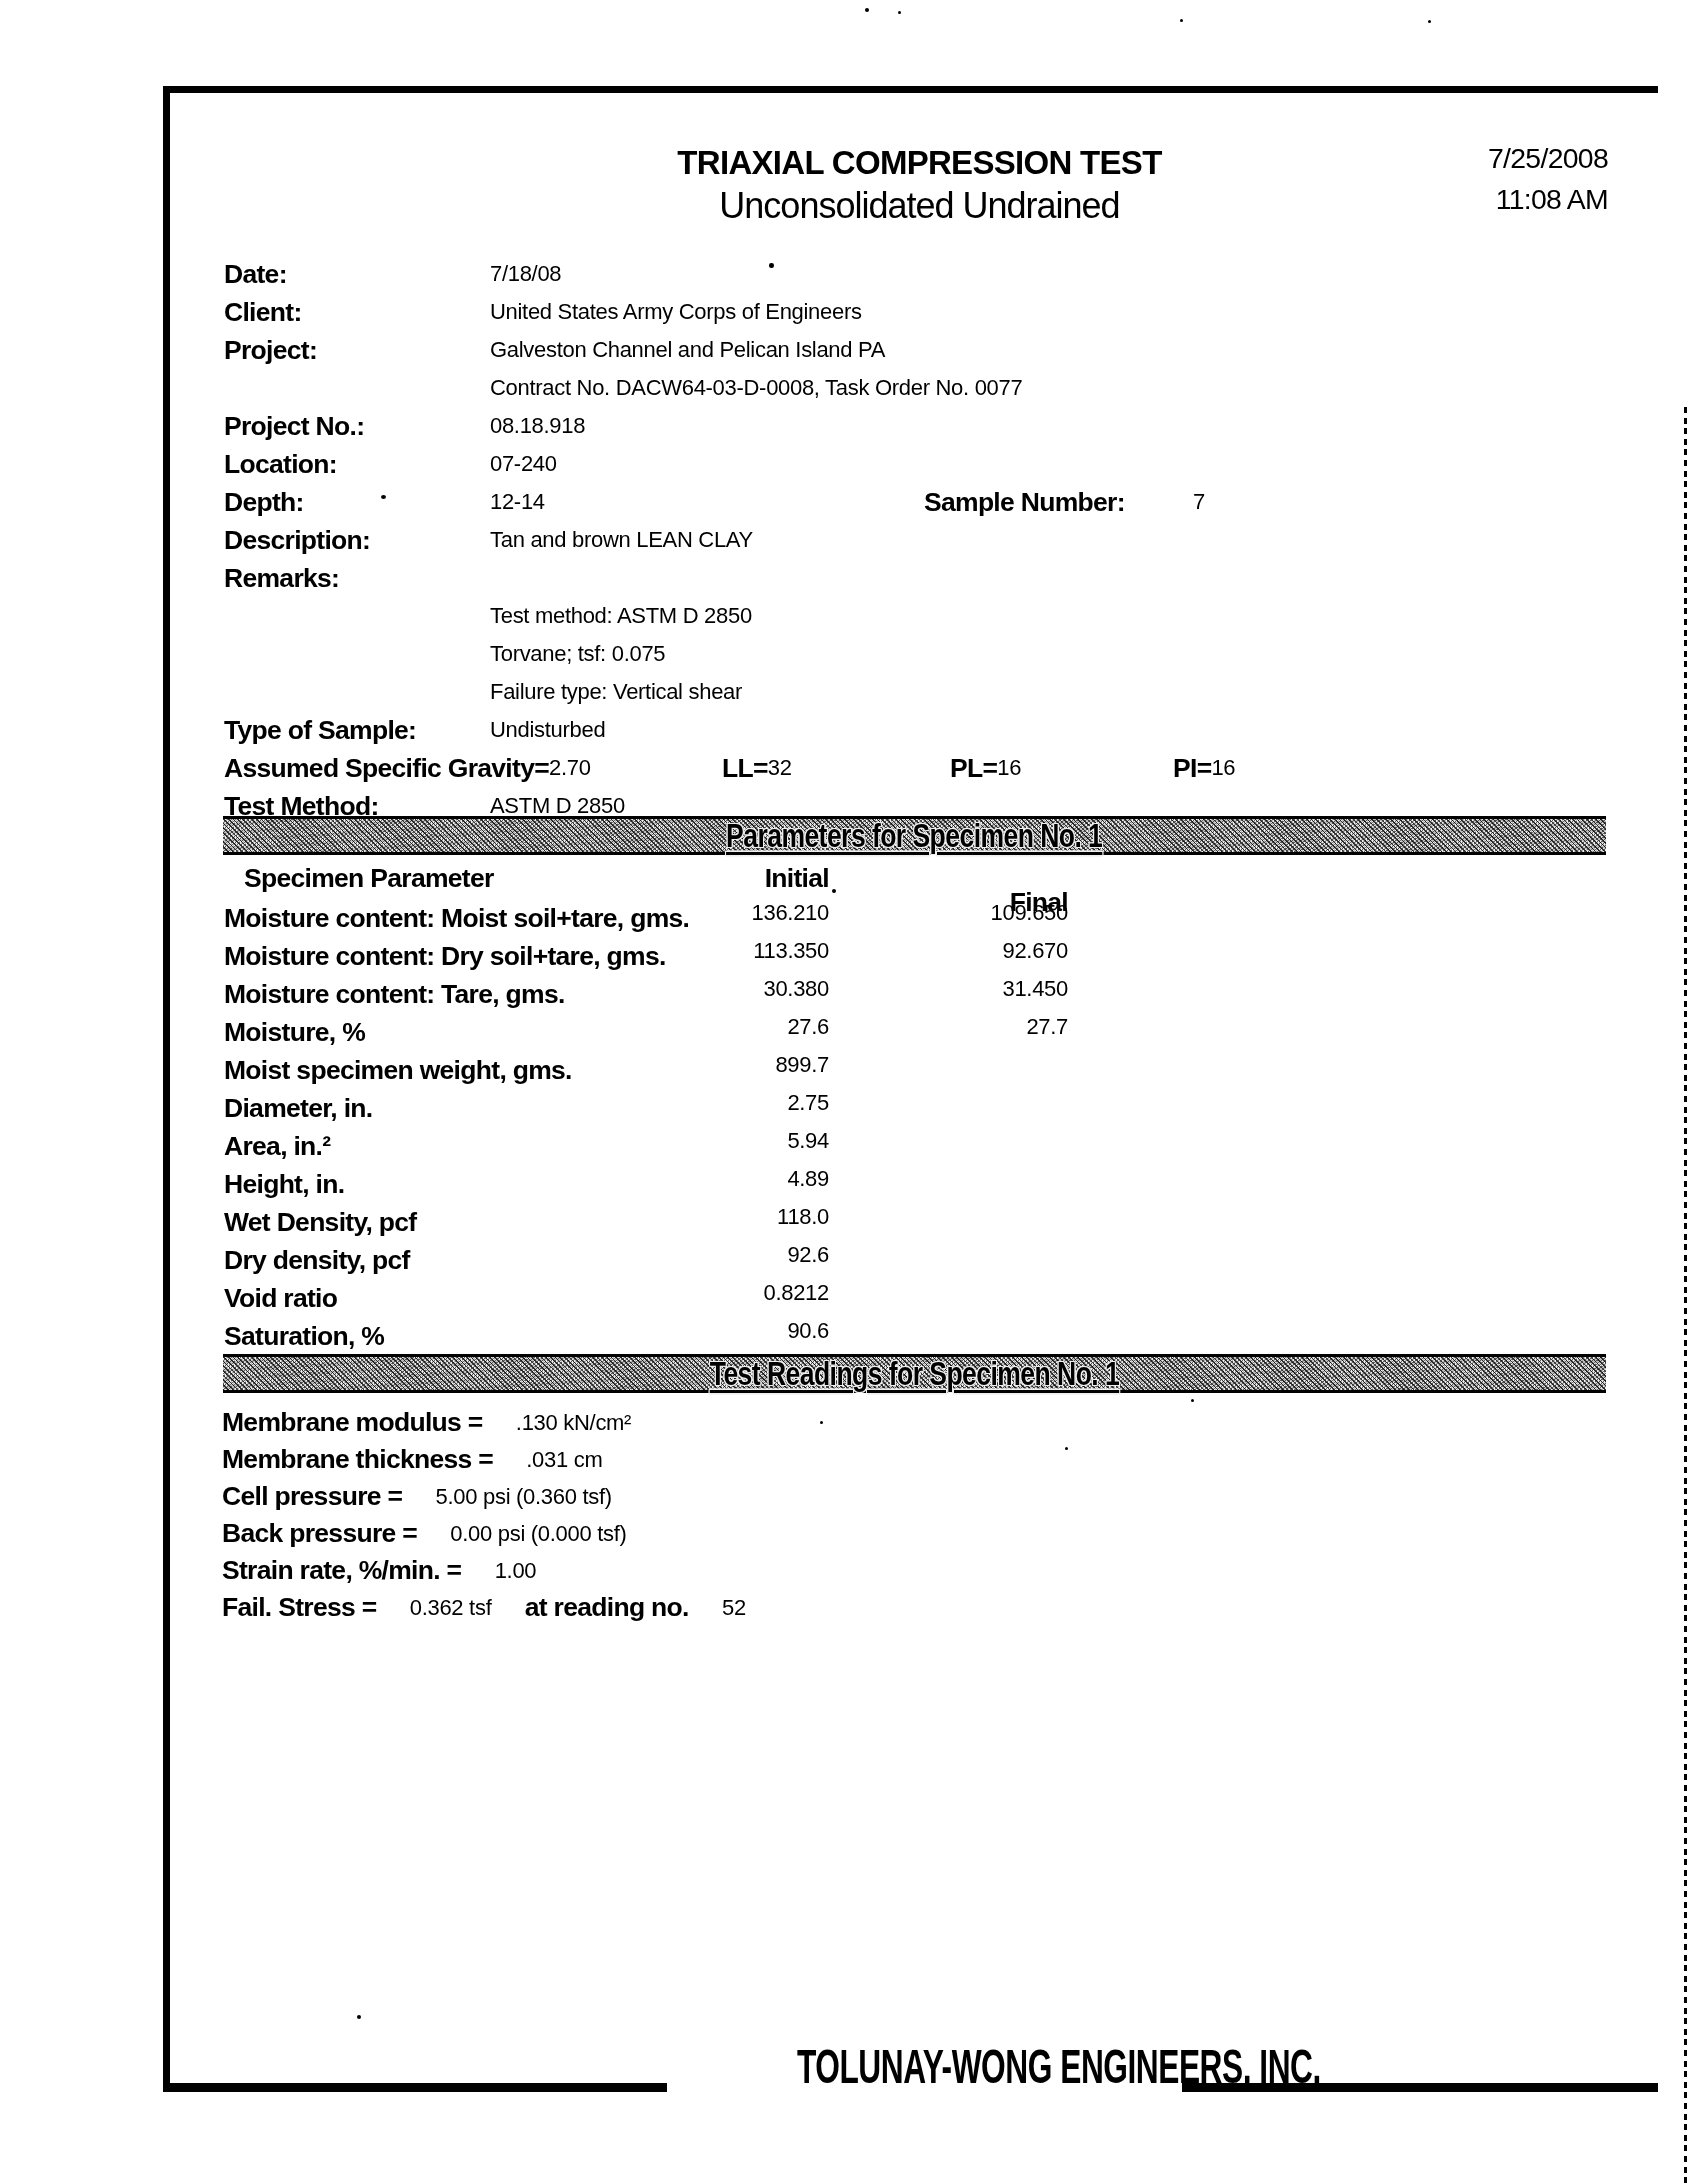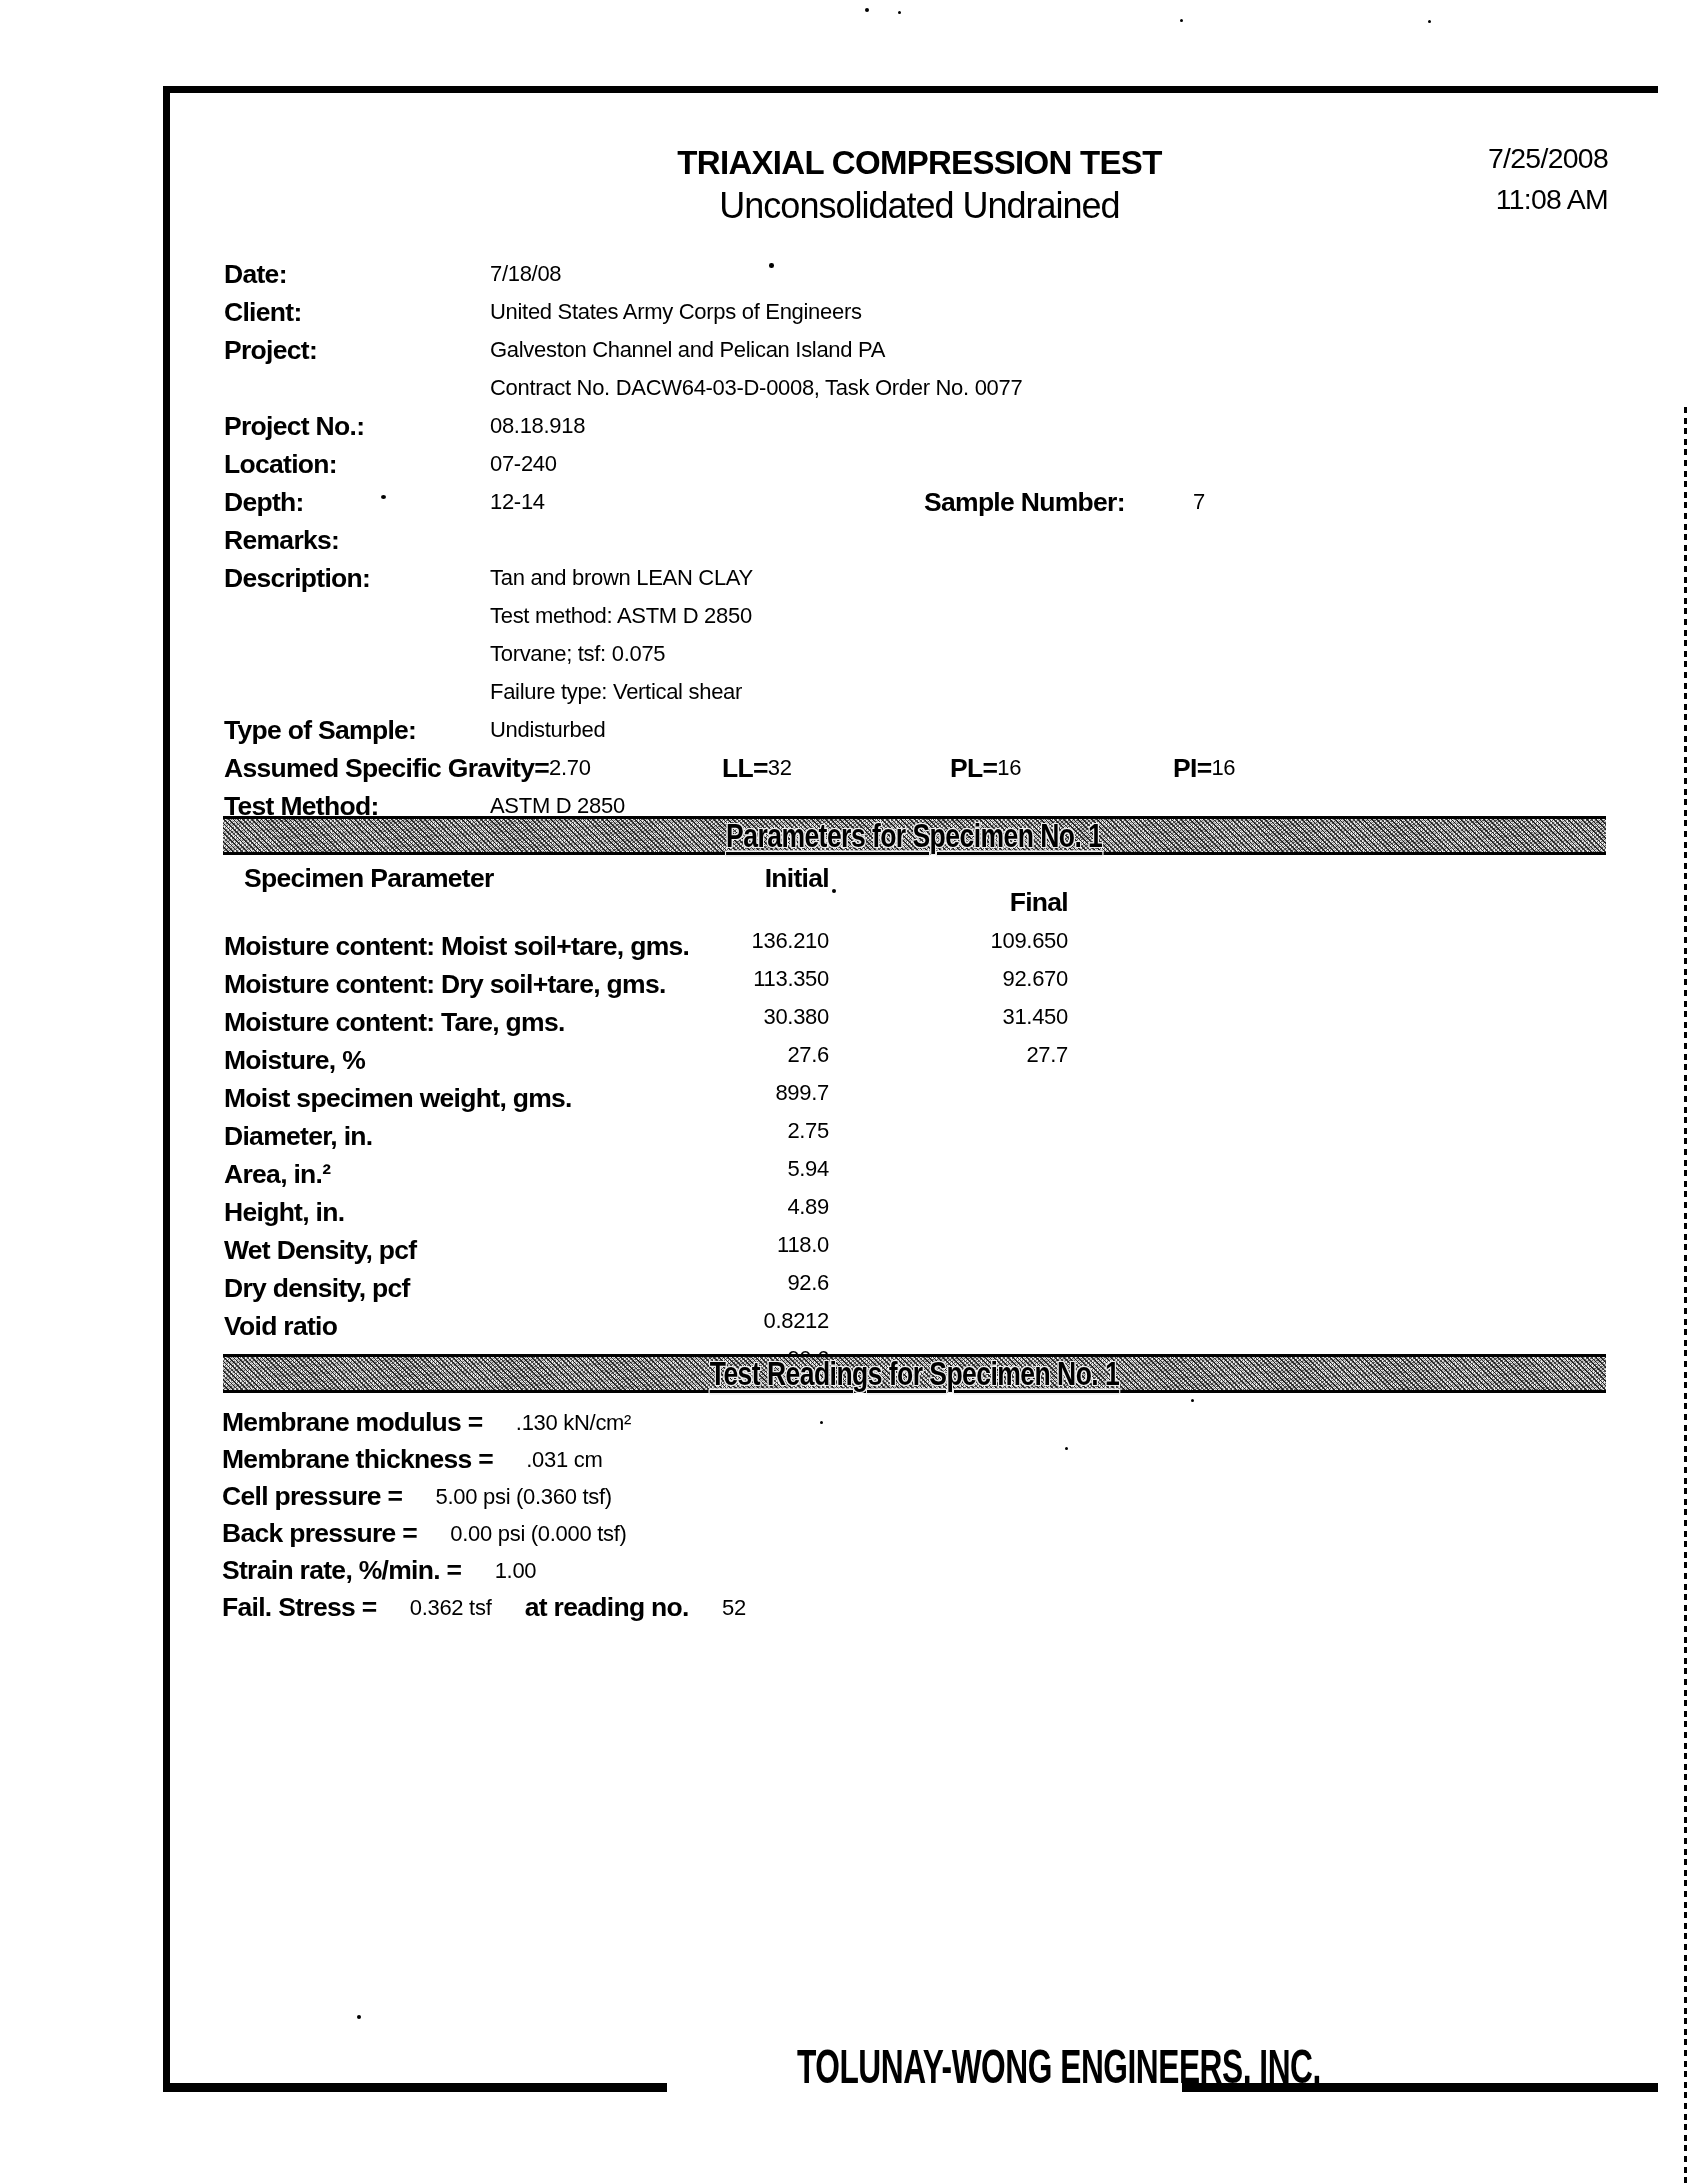--- a/index.html
+++ b/index.html
@@ -41,21 +41,21 @@
               text-decoration:underline;text-decoration-thickness:2.6px;text-underline-offset:4.6px;
               text-shadow:1.3px 0 0 #eee,-1.3px 0 0 #eee,0 1.3px 0 #eee,0 -1.3px 0 #eee,
                           1.3px 1.3px 0 #eee,-1.3px -1.3px 0 #eee,1.3px -1.3px 0 #eee,-1.3px 1.3px 0 #eee;}
   .band1{top:816px;}
   .band2{top:1354px;}
   
   .thead{position:absolute;left:224px;top:858px;width:1389px;height:38px;}
   .thead .th-param{position:absolute;left:20px;top:5.3px;}
   .th-init{position:absolute;left:397px;top:5.3px;width:208px;text-align:right;padding-right:18.5px;}
   .th-final{position:absolute;left:635px;top:5.3px;width:209px;text-align:right;padding-right:18.5px;margin-top:24px;}
-  .tbody{position:absolute;left:224px;top:924px;width:1389px;}
+  .tbody{position:absolute;left:224px;top:896px;width:1389px;}
   .trow{position:relative;height:38px;}
   .p-lbl{position:absolute;left:0;top:6.6px;}
   .p-init{position:absolute;left:397px;top:4px;width:208px;text-align:right;}
   .p-final{position:absolute;left:635px;top:4px;width:209px;text-align:right;}
   
   .readings{position:absolute;left:222px;top:1404px;width:1389px;}
   .rline{display:flex;align-items:center;height:37px;gap:24px;}
   .rline .val{margin-left:9.3px;}
   .rline .lbl2{margin-left:9.3px;}
   
@@ -110,26 +110,26 @@
         <span class="lbl">Location:</span>
         <span class="val">07-240</span>
       </div>
     <div class="irow">
       <span class="lbl">Depth:</span>
         <span class="val">12-14</span>
       <span class="lbl samp-lbl">Sample Number:</span>
       <span class="val samp-val">7</span>
     </div>
     <div class="irow">
+        <span class="lbl">Description:</span>
+        <span class="val">Tan and brown LEAN CLAY</span>
+      </div>
+    <div class="irow">
         <span class="lbl">Remarks:</span>
         <span class="val"></span>
-      </div>
-    <div class="irow">
-        <span class="lbl">Description:</span>
-        <span class="val">Tan and brown LEAN CLAY</span>
       </div>
     <div class="irow">
         <span class="lbl"></span>
         <span class="val">Test method: ASTM D 2850</span>
       </div>
     <div class="irow">
         <span class="lbl"></span>
         <span class="val">Torvane; tsf: 0.075</span>
       </div>
     <div class="irow">

